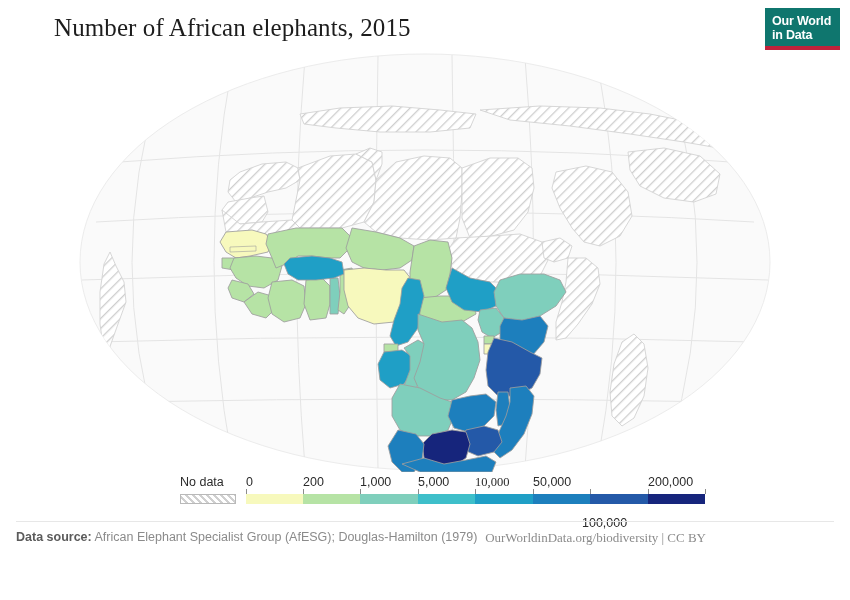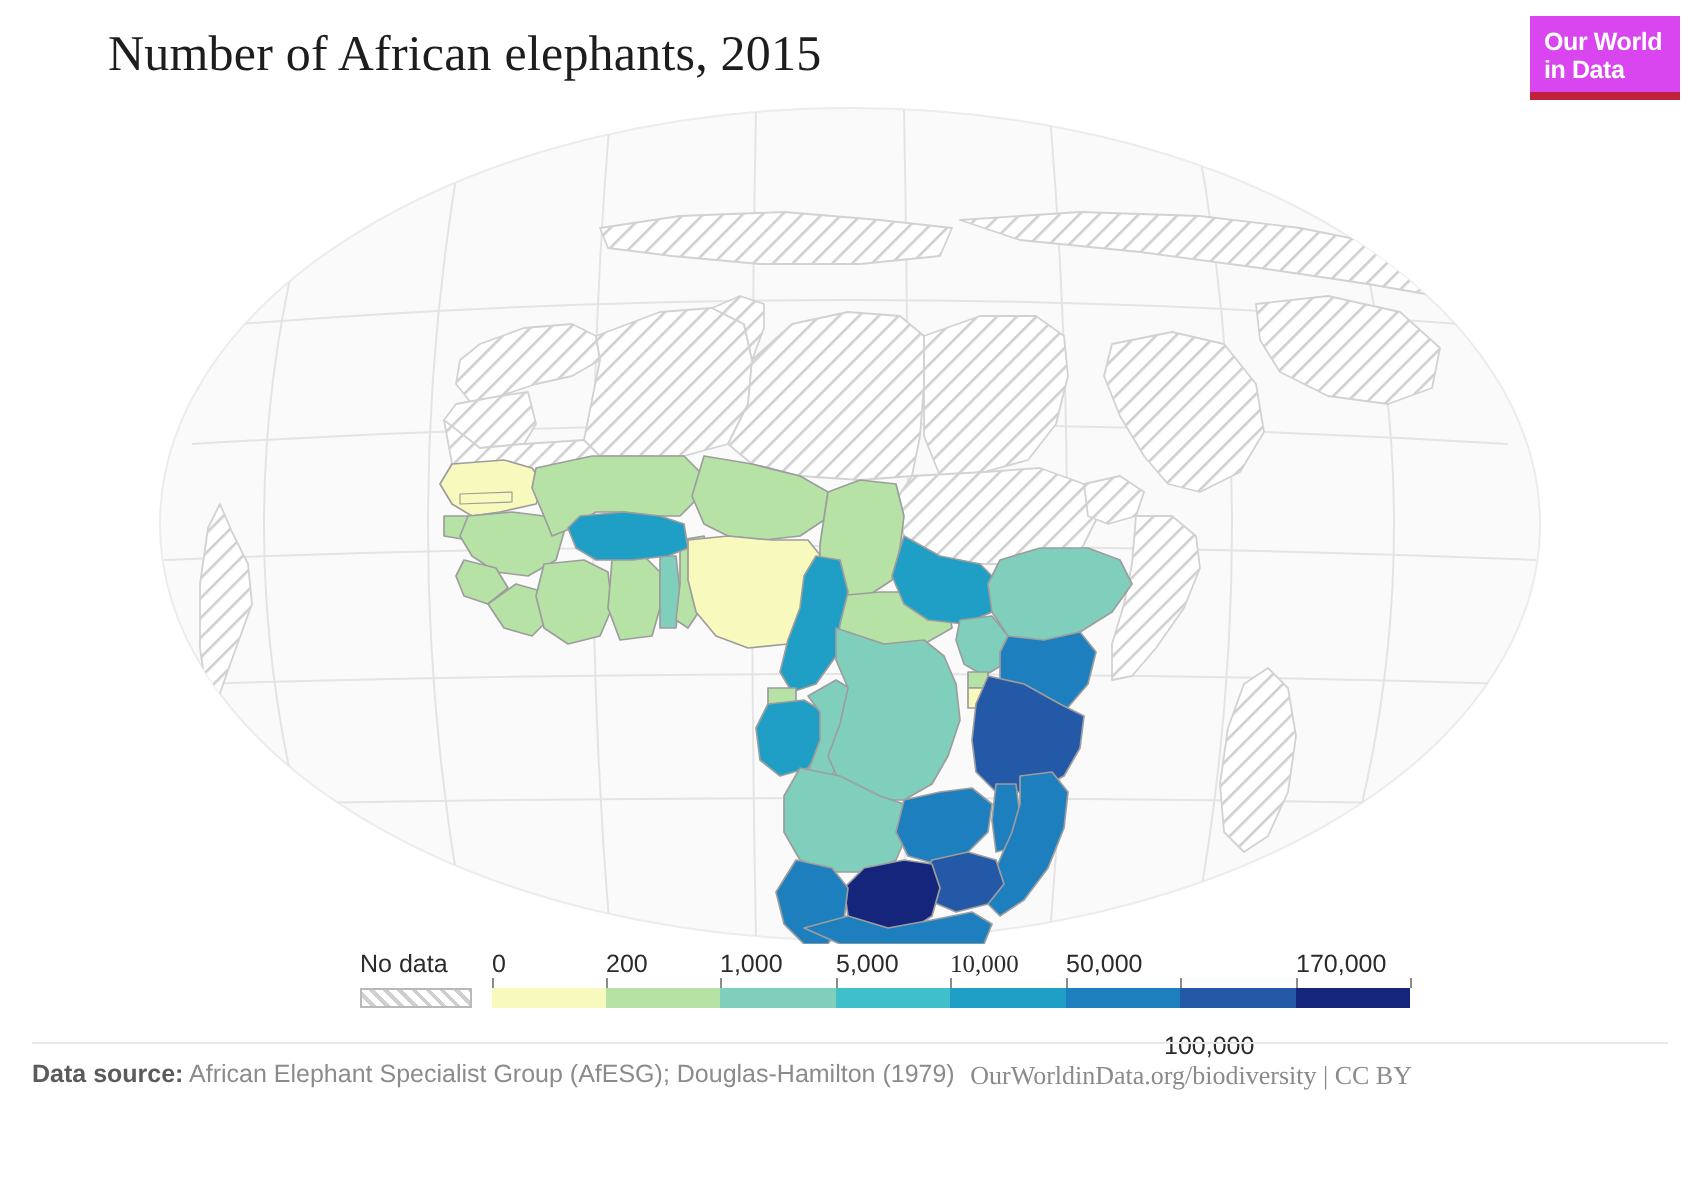--- a/index.html
+++ b/index.html
@@ -33,21 +33,21 @@
     letter-spacing: 0.1px;
     color: #1d1d1d;
     white-space: nowrap;
     margin-left: 38px;
   }
   #owid-logo {
     position: absolute;
     right: 10px;
     top: 8px;
     width: 75px;
-    background: #d946ef;
+    background: #0f766e;
     padding: 6px 7px 4px 7px;
     box-sizing: border-box;
     border-bottom: 4px solid #c0223b;
   }
   #owid-logo .ln {
     color: #ffffff;
     font-family: "Liberation Sans", sans-serif;
     font-size: 12.5px;
     font-weight: 700;
     line-height: 14px;
@@ -323,21 +323,21 @@
     <span class="legend-nodata-swatch" style="left:180px; top:22px; width:56px; height:10px;
           background-image: repeating-linear-gradient(45deg, #ffffff 0 3px, #cfcfcf 3px 5px);"></span>
 
     <span class="legend-tick-label" style="left:246px; top:3px;">0</span>
     <span class="legend-tick-label" style="left:303px; top:3px;">200</span>
     <span class="legend-tick-label" style="left:360px; top:3px;">1,000</span>
     <span class="legend-tick-label" style="left:418px; top:3px;">5,000</span>
     <span class="legend-tick-label" style="left:475px; top:3px;font-family:Liberation Serif, serif;">10,000</span>
     <span class="legend-tick-label" style="left:533px; top:3px;">50,000</span>
     <span class="legend-tick-label" style="left:582px; top:3px;margin-top:41px;">100,000</span>
-    <span class="legend-tick-label" style="left:648px; top:3px;">170,000</span>
+    <span class="legend-tick-label" style="left:648px; top:3px;">200,000</span>
 
     <span class="legend-band" style="left:246px; top:22px; width:57px; background:#f7f9bd;"></span>
     <span class="legend-band" style="left:303px; top:22px; width:57px; background:#b6e3a5;"></span>
     <span class="legend-band" style="left:360px; top:22px; width:58px; background:#7fcfbc;"></span>
     <span class="legend-band" style="left:418px; top:22px; width:57px; background:#3ebfca;"></span>
     <span class="legend-band" style="left:475px; top:22px; width:58px; background:#1f9fc6;"></span>
     <span class="legend-band" style="left:533px; top:22px; width:57px; background:#1d7fbd;"></span>
     <span class="legend-band" style="left:590px; top:22px; width:58px; background:#2459a8;"></span>
     <span class="legend-band" style="left:648px; top:22px; width:57px; background:#16257c;"></span>
 

